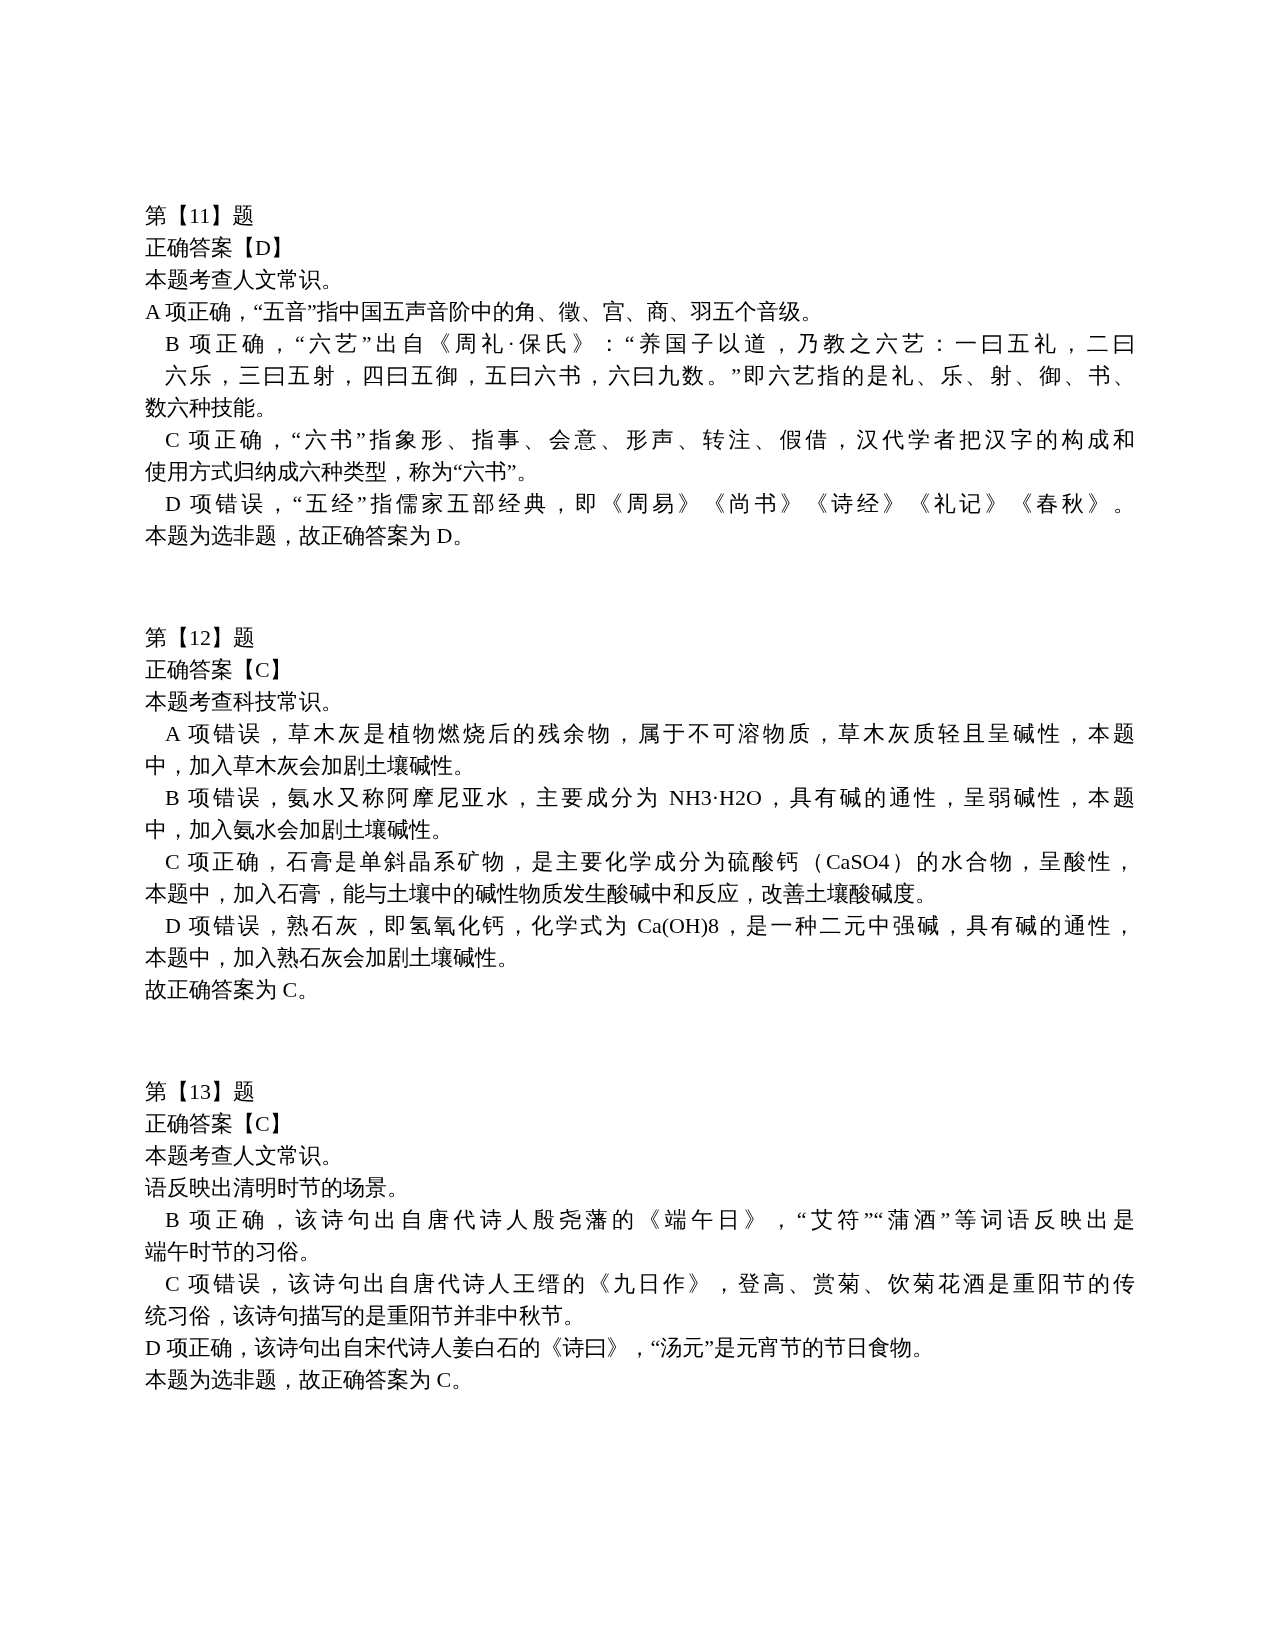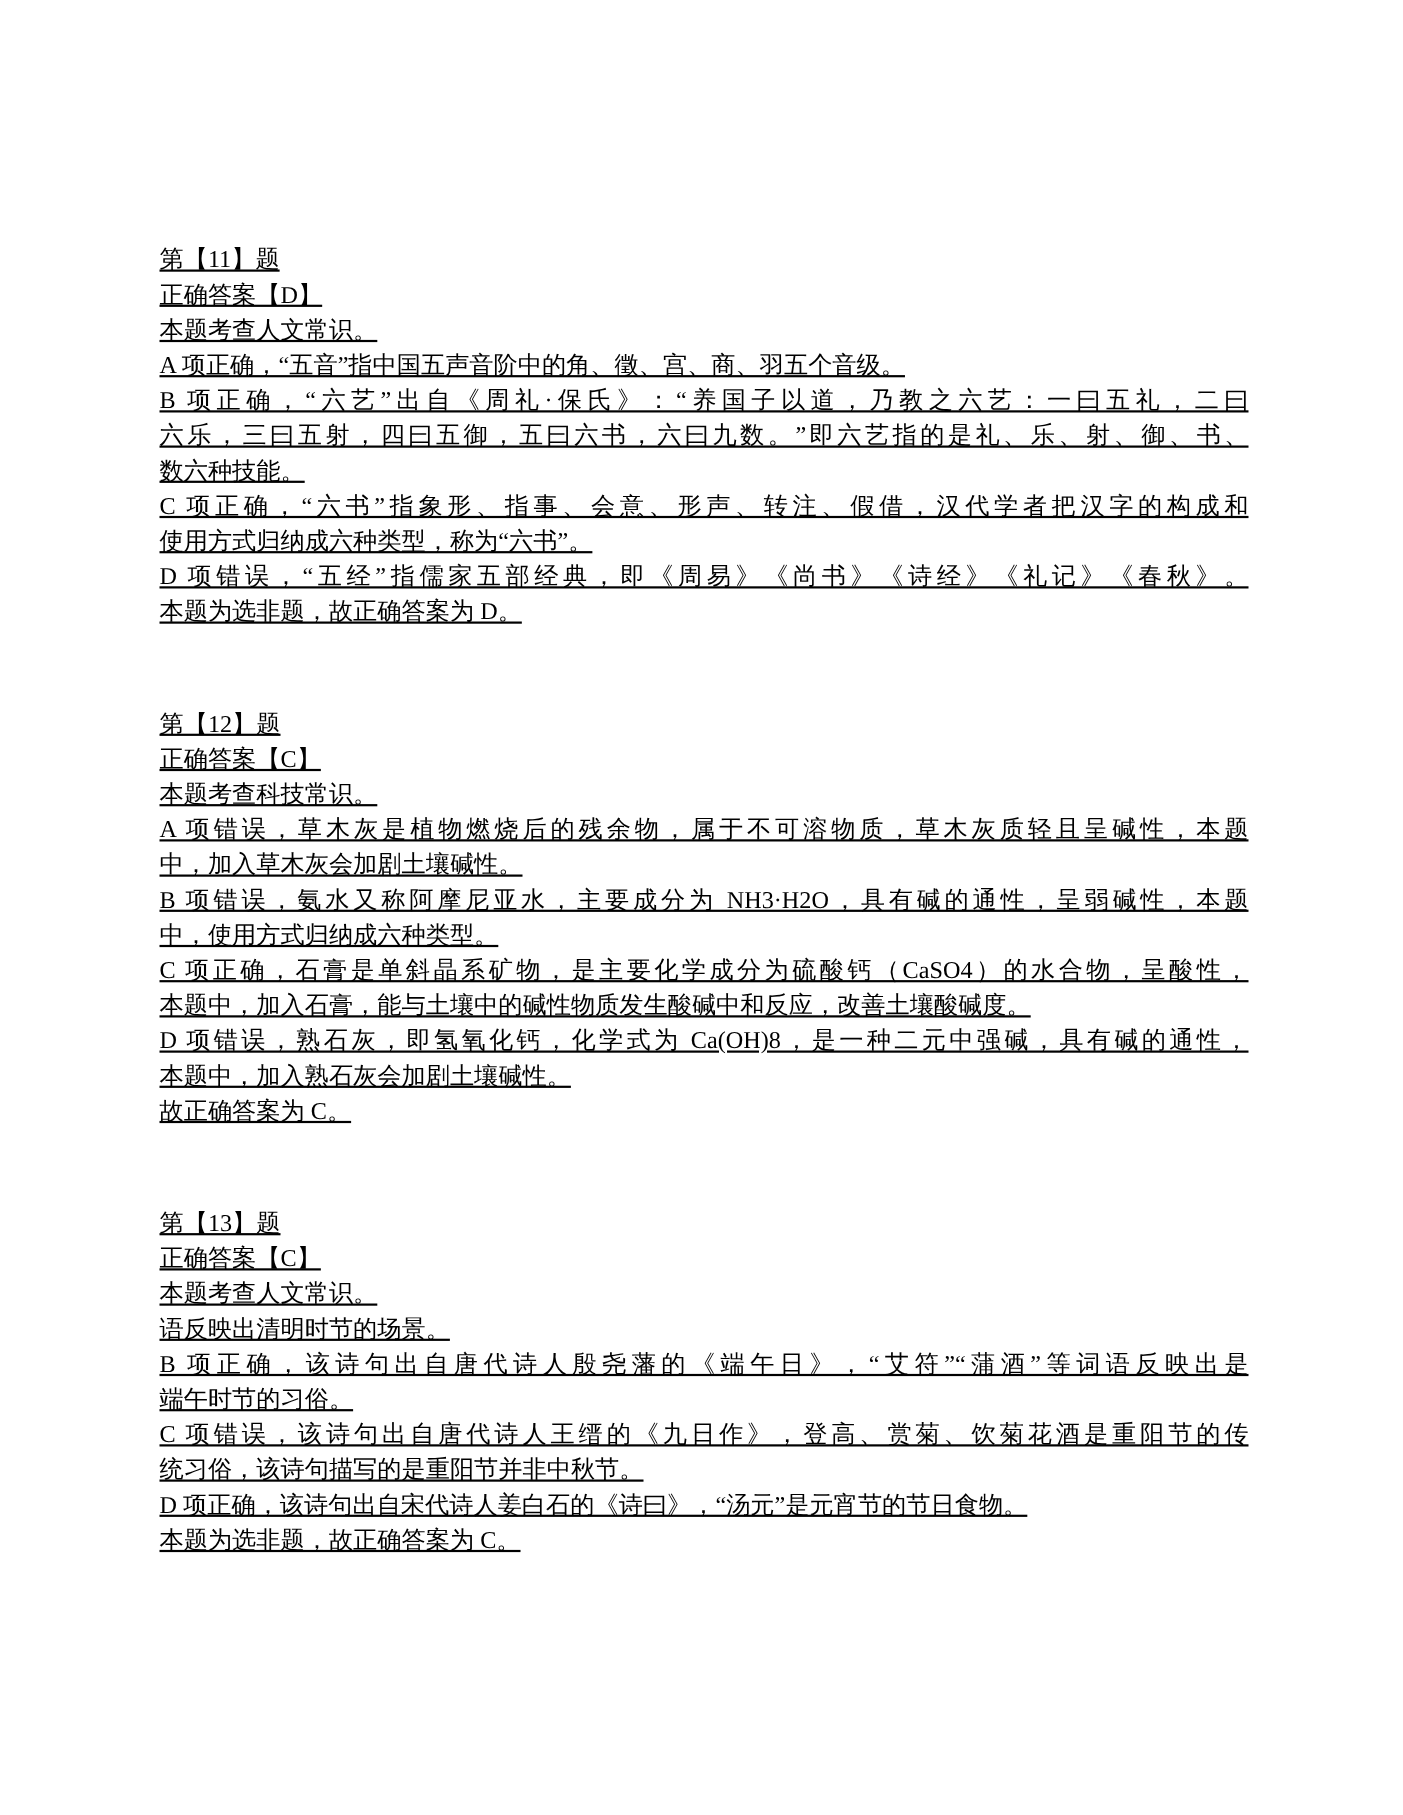--- a/index.html
+++ b/index.html
@@ -12,39 +12,39 @@
     width: 1275px;
     height: 1650px;
     background: #ffffff;
     overflow: hidden;
     font-family: "Liberation Serif", "DejaVu Serif", serif;
     color: #000000;
   }
   .content {
     position: absolute;
     left: 145px;
-    top: 220px;
+    top: 200px;
     width: 990px;
-    text-decoration: underline;
   }
   .qblock {
     margin: 0 0 70px 0;
   }
   .line {
     font-size: 22px;
     line-height: 32px;
     height: 32px;
     text-align: left;
     color: #000000;
     letter-spacing: 0;
   }
   
   .line.j {
     text-align: justify;
     text-align-last: justify;
+    margin-left: 20px;
   }
 </style>
 </head>
 <body>
 
 <div class="page">
   <div class="content">
 
     <section class="qblock">
       <div class="line">第【11】题</div>
@@ -60,21 +60,21 @@
       <div class="line">本题为选非题，故正确答案为 D。</div>
     </section>
 
     <section class="qblock">
       <div class="line">第【12】题</div>
       <div class="line">正确答案【C】</div>
       <div class="line">本题考查科技常识。</div>
       <div class="line j">A 项错误，草木灰是植物燃烧后的残余物，属于不可溶物质，草木灰质轻且呈碱性，本题</div>
       <div class="line">中，加入草木灰会加剧土壤碱性。</div>
       <div class="line j">B 项错误，氨水又称阿摩尼亚水，主要成分为 NH3·H2O，具有碱的通性，呈弱碱性，本题</div>
-      <div class="line">中，使用方式归纳成六种类型。</div>
+      <div class="line">中，加入氨水会加剧土壤碱性。</div>
       <div class="line j">C 项正确，石膏是单斜晶系矿物，是主要化学成分为硫酸钙（CaSO4）的水合物，呈酸性，</div>
       <div class="line">本题中，加入石膏，能与土壤中的碱性物质发生酸碱中和反应，改善土壤酸碱度。</div>
       <div class="line j">D 项错误，熟石灰，即氢氧化钙，化学式为 Ca(OH)8，是一种二元中强碱，具有碱的通性，</div>
       <div class="line">本题中，加入熟石灰会加剧土壤碱性。</div>
       <div class="line">故正确答案为 C。</div>
     </section>
 
     <section class="qblock">
       <div class="line">第【13】题</div>
       <div class="line">正确答案【C】</div>

